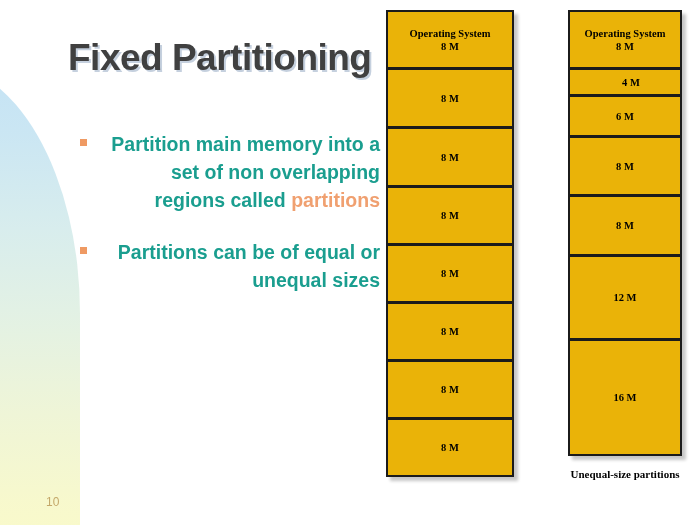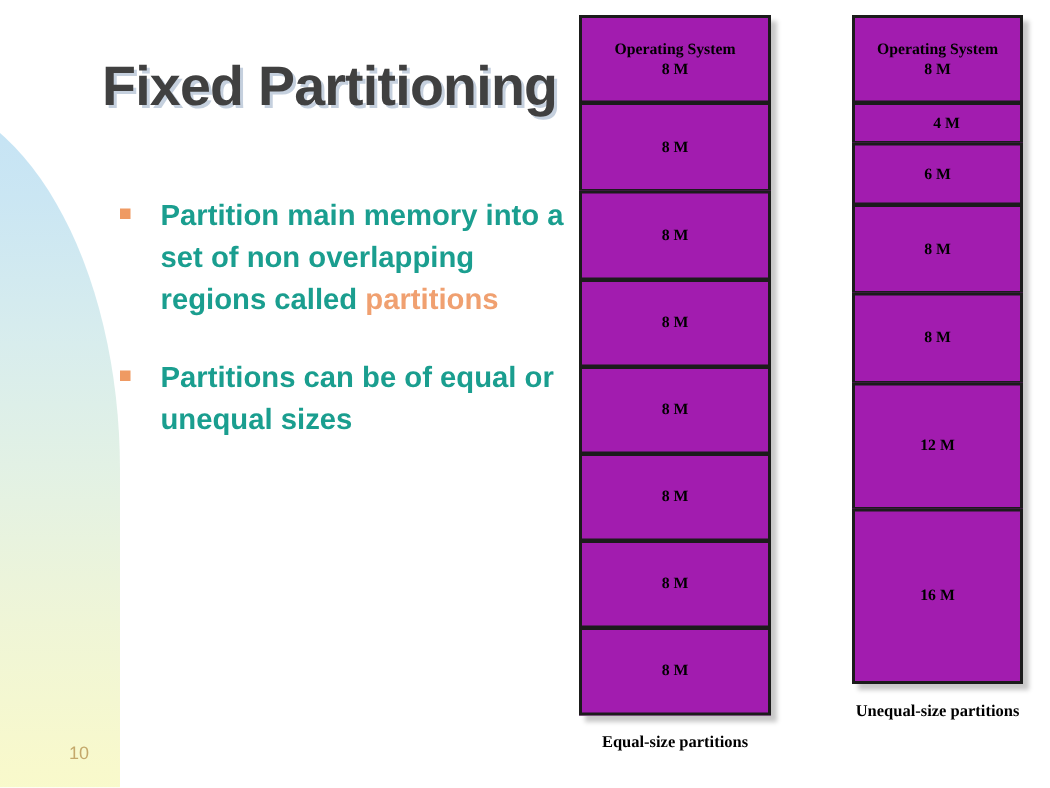--- a/index.html
+++ b/index.html
@@ -60,20 +60,21 @@
     text-shadow: 2px 2px 0 rgba(150,170,195,0.55);
     white-space: nowrap;
   }
 
   
   #bullet-list {
     position: absolute;
     left: 80px;
     top: 130px;
     width: 300px;
+    text-align: right;
   }
   .bullet-row {
     display: flex;
     align-items: flex-start;
     margin-bottom: 24px;
   }
   .bullet-mark {
     width: 7px;
     height: 7px;
     background: #ef9a63;
@@ -97,21 +98,21 @@
   #diagram-equal   { left: 386px; top: 10px;  width: 128px; }
   #diagram-unequal { left: 568px; top: 10px;  width: 114px; }
 
   .mem-column {
     position: relative;
     box-sizing: border-box;
     box-shadow: 4px 4px 3px rgba(0,0,0,0.22);
   }
   .mem-block {
     box-sizing: border-box;
-    background: #a21caf;
+    background: #eab308;
     border: 2px solid #1b1b1b;
     margin-bottom: -1px;
     display: flex;
     flex-direction: column;
     align-items: center;
     justify-content: center;
     color: #000000;
     font-weight: bold;
     font-size: 10.5px;
     line-height: 13px;
@@ -175,21 +176,20 @@
         <div class="mem-block no-name" style="height: 59px;">
           <span class="blk-size">8 M</span>
         </div>
         <div class="mem-block no-name" style="height: 59px;">
           <span class="blk-size">8 M</span>
         </div>
         <div class="mem-block no-name" style="height: 59px;">
           <span class="blk-size">8 M</span>
         </div>
       </div>
-    <div class="caption">Equal-size partitions</div>
   </div>
 
   <div class="diagram" id="diagram-unequal">
     <div class="mem-column">
         <div class="mem-block" style="height: 59px;">
           <span class="blk-name">Operating System</span>
           <span class="blk-size">8 M</span>
         </div>
         <div class="mem-block no-name" style="height: 28px; padding-left: 12px;">
           <span class="blk-size">4 M</span>

